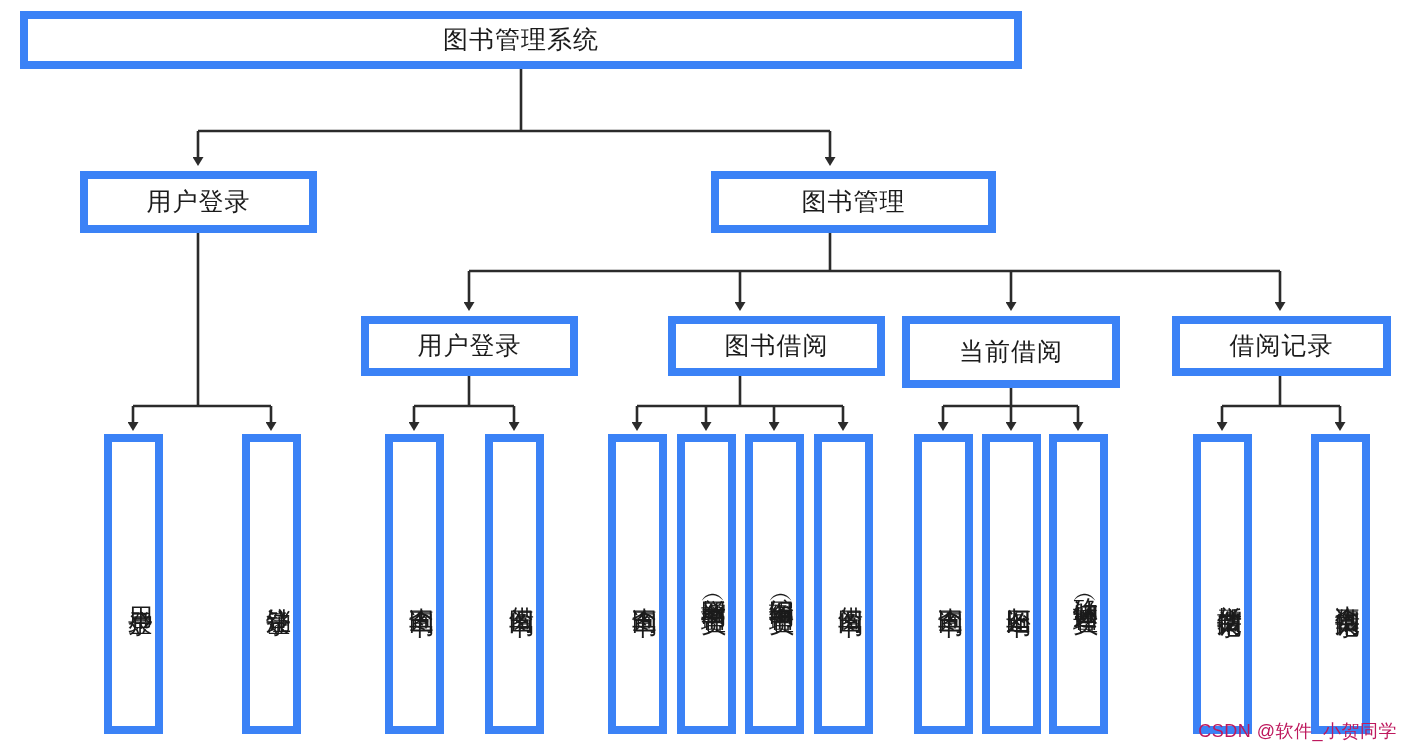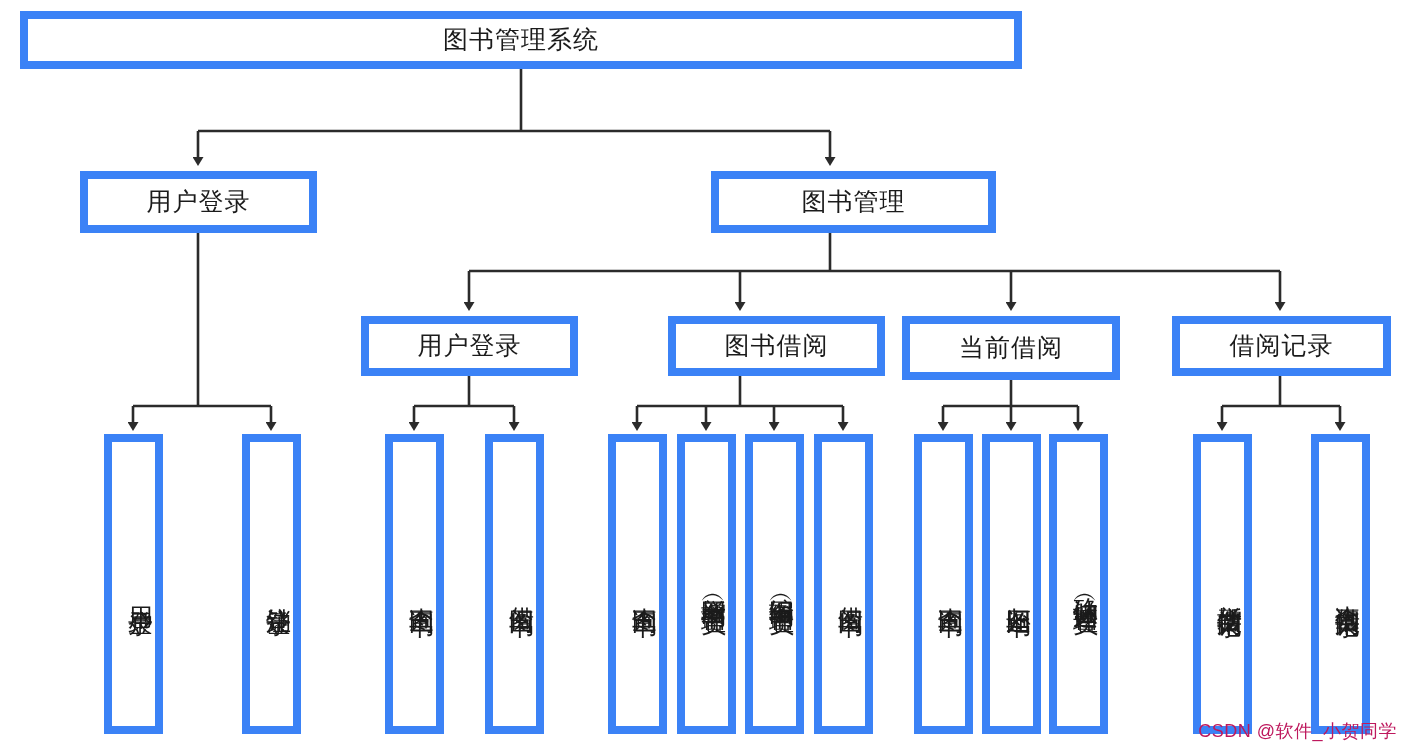--- a/index.html
+++ b/index.html
@@ -130,21 +130,21 @@
   <div class="node horiz" style="left:711px; top:171px; width:285px; height:62px;">
     <span class="txt">图书管理</span>
   </div>
 
   <div class="node horiz" style="left:361px; top:316px; width:217px; height:60px;">
     <span class="txt">用户登录</span>
   </div>
   <div class="node horiz" style="left:632px; top:316px; width:217px; height:60px;margin-left:36px;">
     <span class="txt">图书借阅</span>
   </div>
-  <div class="node horiz" style="left:902px; top:316px; width:218px; height:64px;">
+  <div class="node horiz" style="left:902px; top:316px; width:218px; height:72px;">
     <span class="txt">当前借阅</span>
   </div>
   <div class="node horiz" style="left:1172px; top:316px; width:219px; height:60px;">
     <span class="txt">借阅记录</span>
   </div>
 
   <div class="node vert" style="left:104px; top:434px; width:59px; height:300px;">
     <span class="txt">用户登录</span>
   </div>
   <div class="node vert" style="left:242px; top:434px; width:59px; height:300px;">

